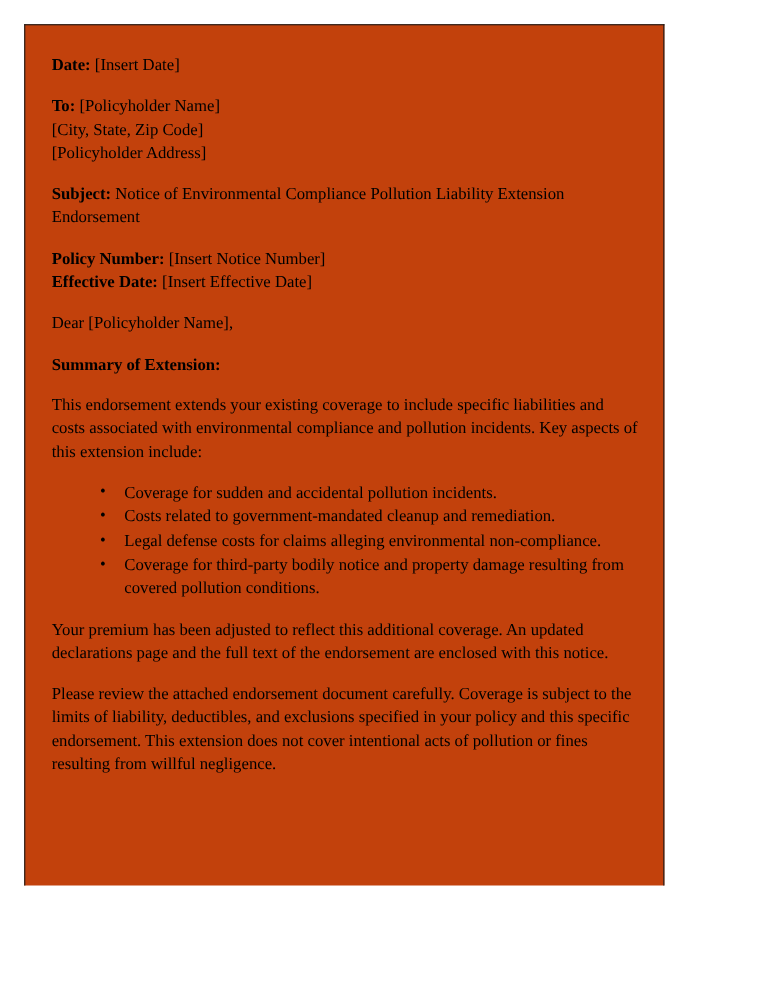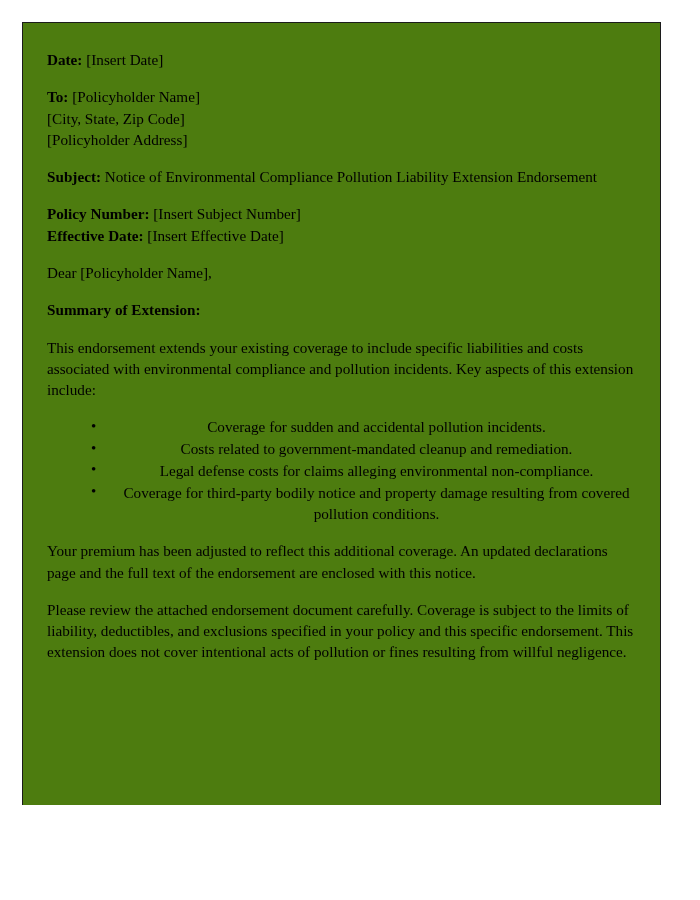--- a/index.html
+++ b/index.html
@@ -14,24 +14,24 @@
     overflow: hidden;
     font-family: "Liberation Serif", "DejaVu Serif", serif;
     color: #000000;
   }
 
   
   .page-sheet {
     position: absolute;
     left: 22px;
     top: 22px;
-    width: 639px;          
+    width: 582px;          
     height: 783px;         
     box-sizing: border-box;
-    background: #4d7c0f;
+    background: #c2410c;
     border-top: 1.5px solid #1c1c1c;
     border-left: 1.5px solid #1c1c1c;
     border-right: 1.5px solid #1c1c1c;
     border-bottom: none;
     overflow: hidden;
   }
 
   .page-body {
     padding: 26px 20px 0 24px;
   }
@@ -61,21 +61,20 @@
 
   .addr-group .line + .line {
     margin-top: 0;
   }
 
   
   .bullets {
     margin: 16px 0 0 0;
     padding-left: 44px;
     list-style: none;
-    text-align: center;
   }
   .bullets li {
     font-size: 15.2px;
     line-height: 1.40;
     position: relative;
     padding-left: 22px;
     margin: 0;
   }
   .bullets li::before {
     content: "\2022";
@@ -99,21 +98,21 @@
 
     <div class="addr-group block-gap">
       <p class="line"><span class="label">To:</span> <span>[Policyholder Name]</span></p>
       <p class="line">[City, State, Zip Code]</p>
       <p class="line">[Policyholder Address]</p>
     </div>
 
     <p class="line block-gap"><span class="label">Subject:</span> <span>Notice of Environmental Compliance Pollution Liability Extension Endorsement</span></p>
 
     <div class="addr-group block-gap">
-      <p class="line"><span class="label">Policy Number:</span> <span>[Insert Subject Number]</span></p>
+      <p class="line"><span class="label">Policy Number:</span> <span>[Insert Notice Number]</span></p>
       <p class="line"><span class="label">Effective Date:</span> <span>[Insert Effective Date]</span></p>
     </div>
 
     <p class="line block-gap">Dear [Policyholder Name],</p>
 
 
     <p class="heading block-gap">Summary of Extension:</p>
     <p class="para block-gap">This endorsement extends your existing coverage to include specific liabilities and costs associated with environmental compliance and pollution incidents. Key aspects of this extension include:</p>
 
     <ul class="bullets">

